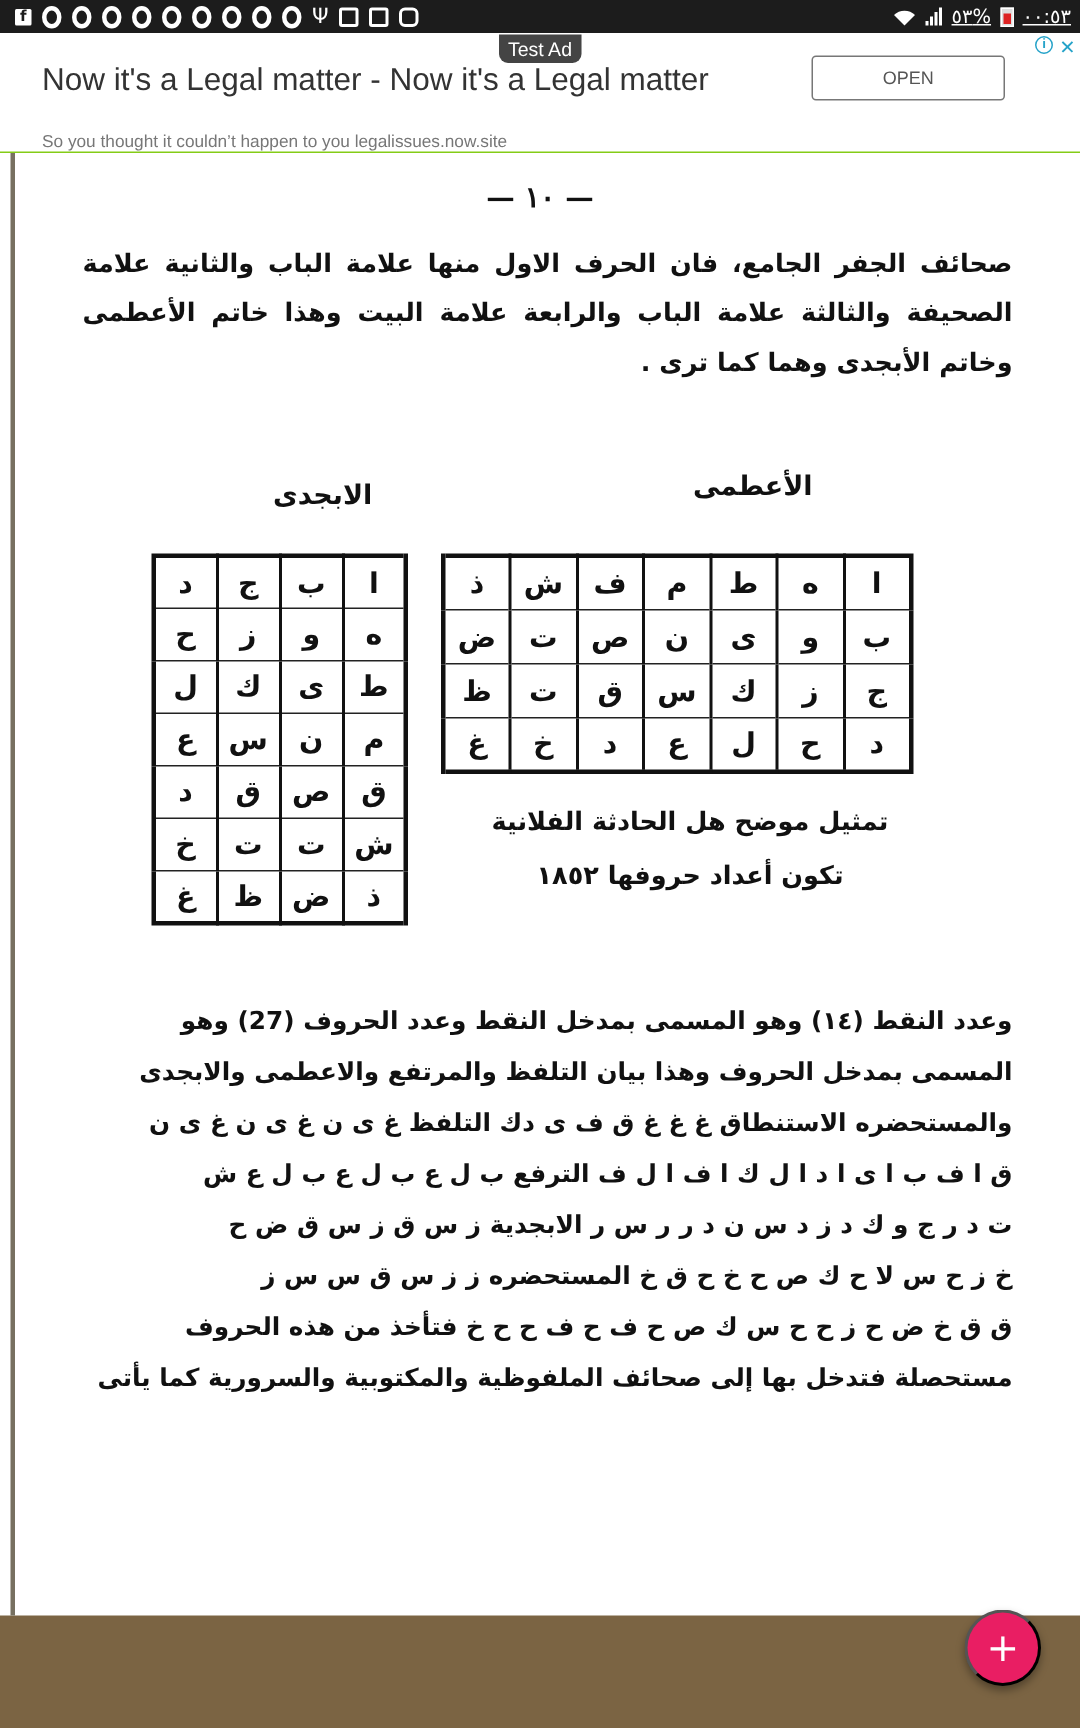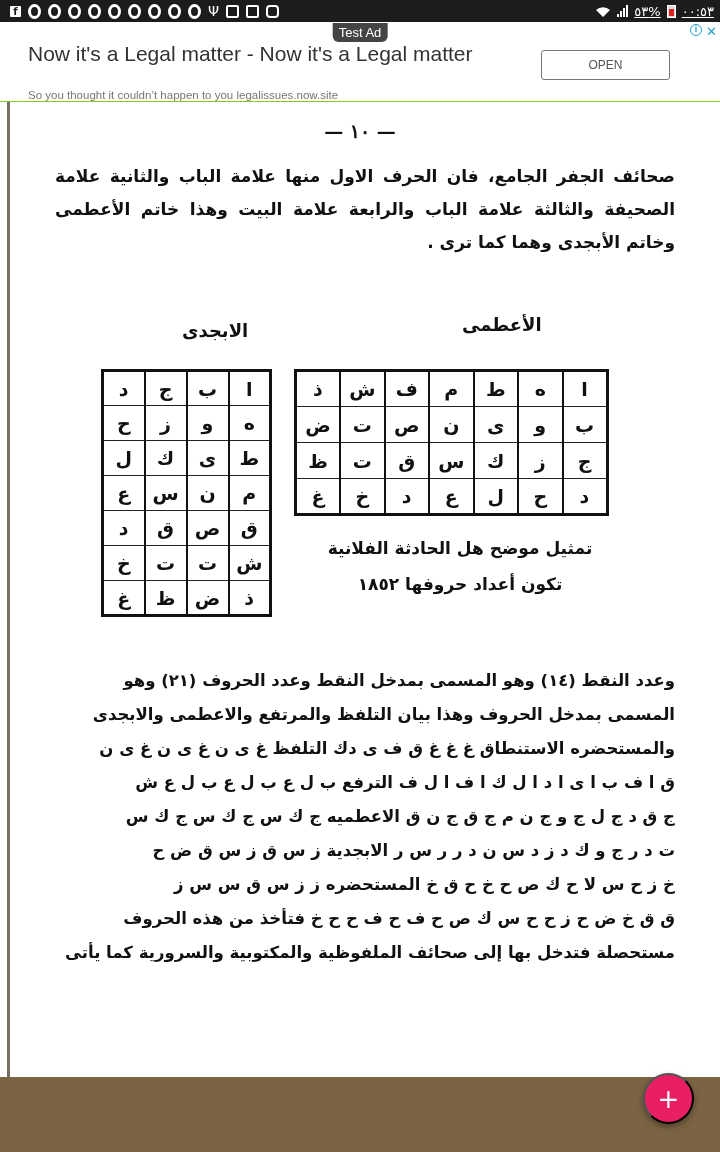--- a/index.html
+++ b/index.html
@@ -13,21 +13,21 @@
   .status-right { display: flex; align-items: center; gap: 6px; font-size: 13px; text-decoration: underline; }
   .status-right .sig { display: flex; align-items: flex-end; gap: 1px; height: 12px; }
   .status-right .sig span { width: 2px; background: #fff; display: inline-block; }
   .status-right .batt { width: 9px; height: 13px; background: #ddd; border: 1px solid #fff; position: relative; }
   .status-right .batt::after { content: ""; position: absolute; left: 1px; top: 3px; width: 5px; height: 7px; background: #d22; }
 
   .ad-banner { position: absolute; top: 22px; left: 0; width: 720px; height: 80px; background: #fff; border-bottom: 1px solid #84cc16; }
   .ad-tag { position: absolute; top: 1px; left: 50%; transform: translateX(-50%); background: #444; color: #fff; font-family: "Liberation Sans", sans-serif; font-size: 13px; padding: 2px 6px; border-radius: 0 0 6px 6px; }
   .ad-title { position: absolute; top: 20px; left: 28px; font-family: "Liberation Sans", sans-serif; font-size: 21px; color: #333; text-align: right; }
   .ad-sub { position: absolute; top: 48px; left: 28px; font-family: "Liberation Sans", sans-serif; font-size: 11.5px; color: #777; margin-top: 19px; }
-  .ad-open { position: absolute; top: 28px; left: 541px; width: 129px; height: 30px; border: 1px solid #777; border-radius: 3px; background: #fff; font-family: "Liberation Sans", sans-serif; font-size: 12px; color: #555; display: flex; align-items: center; justify-content: center; }
+  .ad-open { position: absolute; top: 15px; left: 541px; width: 129px; height: 30px; border: 1px solid #777; border-radius: 3px; background: #fff; font-family: "Liberation Sans", sans-serif; font-size: 12px; color: #555; display: flex; align-items: center; justify-content: center; }
   .ad-icons { position: absolute; top: 2px; right: 3px; color: #26a3c9; font-size: 13px; font-family: "Liberation Sans", sans-serif; display: flex; gap: 4px; }
   .ad-icons .info { width: 12px; height: 12px; border: 1.5px solid #26a3c9; border-radius: 50%; font-size: 9px; line-height: 9px; text-align: center; font-weight: bold; }
 
   .page { position: absolute; top: 102px; left: 0; width: 720px; height: 975px; background: #fff; }
   .page-rule { position: absolute; top: 0; left: 7px; width: 3px; height: 975px; background: #777060; }
   .page-num { position: absolute; top: 18px; left: 0; width: 720px; text-align: center; font-family: "DejaVu Serif", serif; font-weight: bold; font-size: 19px; color: #111; }
   .arabic { direction: rtl; font-family: "DejaVu Sans", sans-serif; font-weight: bold; color: #111; }
   .para1 { position: absolute; top: 58px; left: 55px; width: 620px; font-size: 17px; line-height: 33px; text-align: justify; }
   .tbl-title { position: absolute; font-size: 18px; }
   .grid { position: absolute; border-collapse: collapse; direction: rtl; }
@@ -183,25 +183,24 @@
         </tr>
       </tbody>
   </table>
 
   <div class="arabic caption">
     <div>تمثيل موضح هل الحادثة الفلانية</div>
     <div>تكون أعداد حروفها ١٨٥٢</div>
   </div>
 
   <div class="arabic para2">
-    <div>وعدد النقط (١٤) وهو المسمى بمدخل النقط وعدد الحروف (٢١) وهو</div>
+    <div>وعدد النقط (١٤) وهو المسمى بمدخل النقط وعدد الحروف (27) وهو</div>
     <div>المسمى بمدخل الحروف وهذا بيان التلفظ والمرتفع والاعطمى والابجدى</div>
     <div>والمستحضره الاستنطاق غ غ غ ق ف ى دك التلفظ غ ى ن غ ى ن غ ى ن</div>
     <div>ق ا ف ب ا ى ا د ا ل ك ا ف ا ل ف الترفع ب ل ع ب ل ع ب ل ع ش</div>
-    <div>ج ق د ج ل ج و ج ن م ج ق ج ن ق الاعطميه ج ك س ج ك س ج ك س</div>
     <div>ت د ر ج و ك د ز د س ن د ر ر س ر الابجدية ز س ق ز س ق ض ح</div>
     <div>خ ز ح س لا ح ك ص ح خ ح ق خ المستحضره ز ز س ق س س ز</div>
     <div>ق ق خ ض ح ز ح ح س ك ص ح ف ح ف ح ح خ فتأخذ من هذه الحروف</div>
     <div>مستحصلة فتدخل بها إلى صحائف الملفوظية والمكتوبية والسرورية كما يأتى</div>
   </div>
 </div>
 
 <button class="fab">
     <span>+</span>
   </button>

